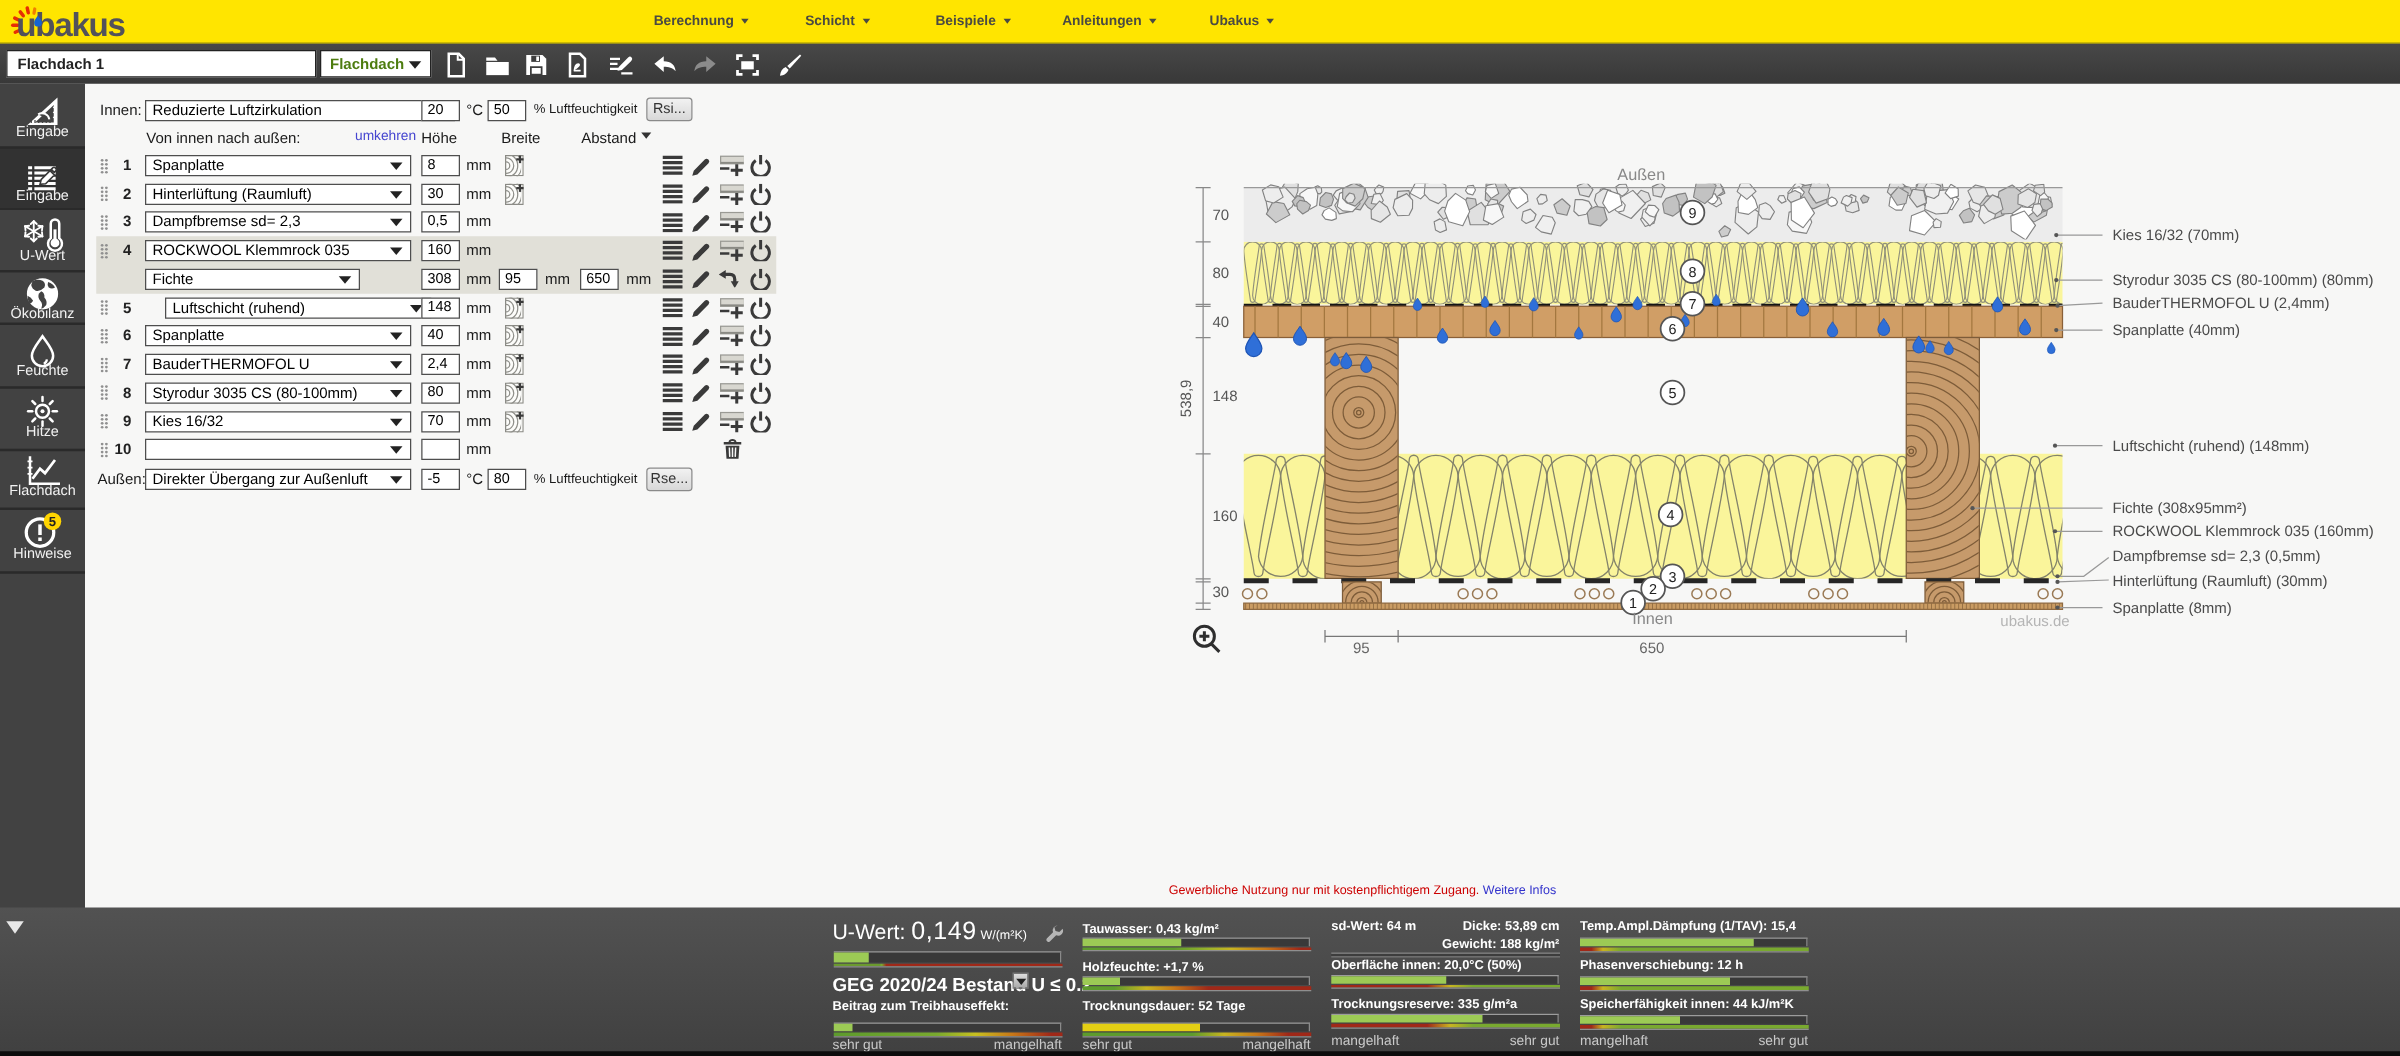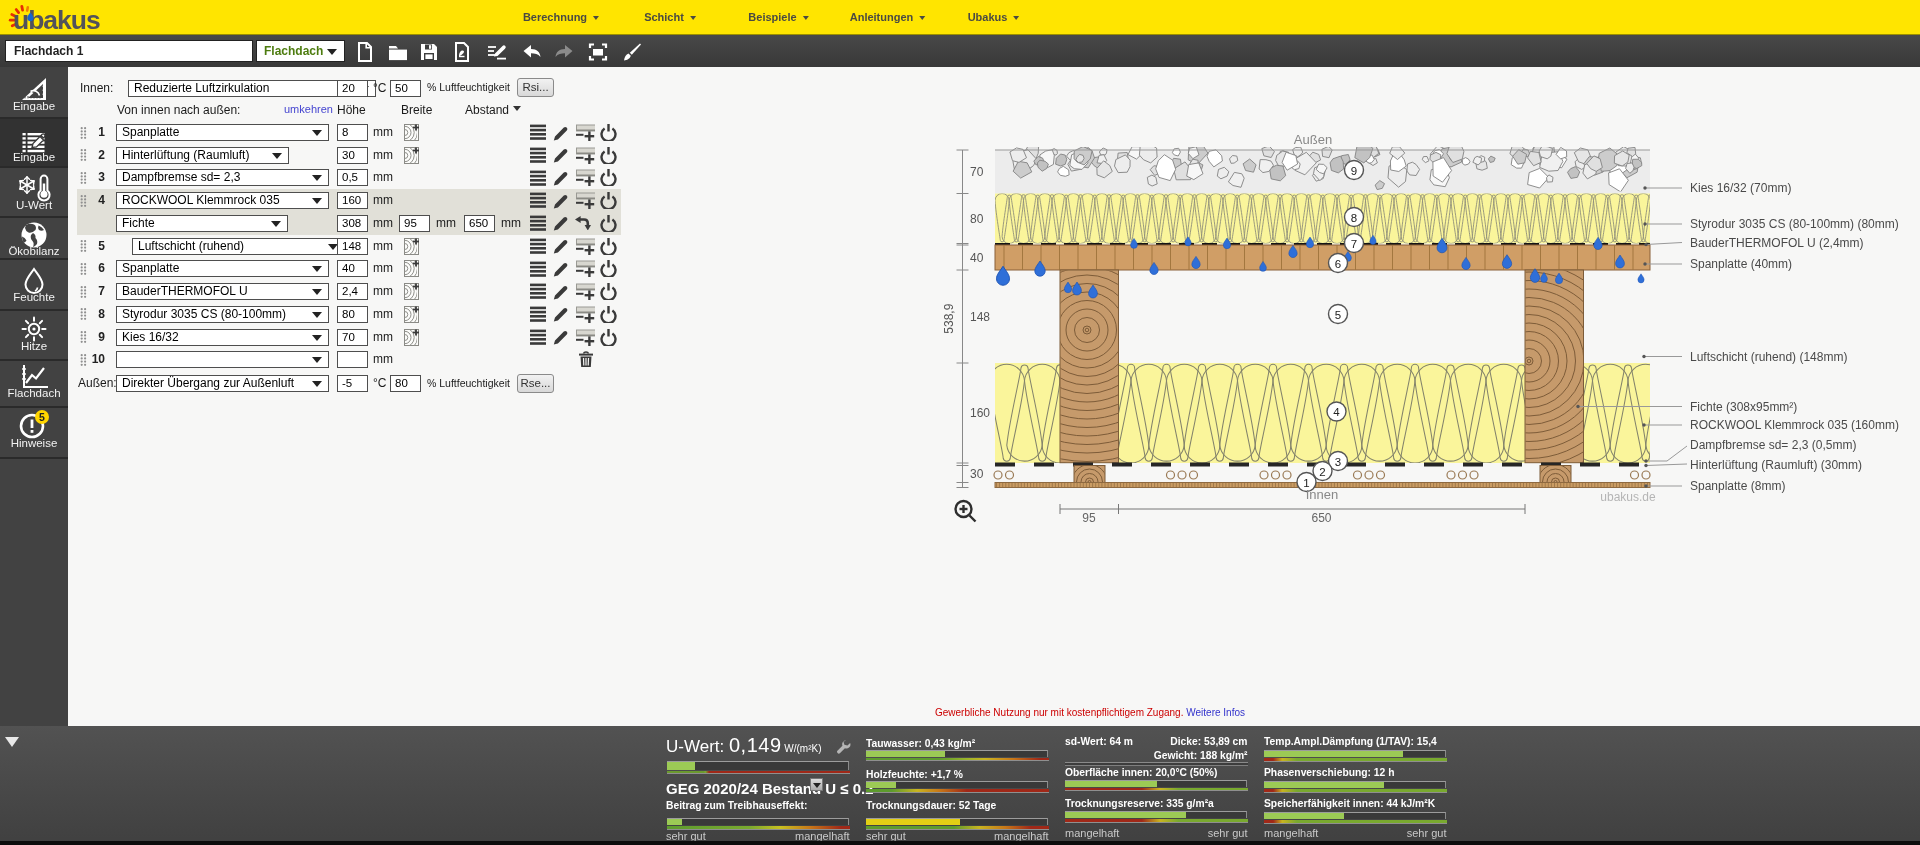--- a/index.html
+++ b/index.html
@@ -224,21 +224,21 @@
       <circle cx="15" cy="16" r="11" fill="none" stroke="#fff" stroke-width="2.6"></circle>
 <rect x="13.6" y="9.5" width="2.8" height="8.5" fill="#fff"></rect>
       <rect x="13.6" y="20" width="2.8" height="2.8" fill="#fff"></rect>
 <circle cx="25" cy="7" r="7" fill="#ffd500"></circle>
       <text x="25" y="10.5" text-anchor="middle" font-size="10.5" font-weight="bold" fill="#222" font-family="Liberation Sans,sans-serif">5</text>
     </svg>
     <div class="sblab" style="top:369.5px">Hinweise</div>
   </div>
 <div class="hl"></div>
 <div class="lab" style="left:80px;top:80.5px;">Innen:</div>
-<div class="sel" style="left:128px;top:79.5px;width:248px">Reduzierte Luftzirkulation<span class="car"></span></div>
+<div class="sel" style="left:116px;top:79.5px;width:248px">Reduzierte Luftzirkulation<span class="car"></span></div>
 <div class="inp" style="left:337px;top:79.5px;width:31px">20</div>
 <div class="lab" style="left:373px;top:80.5px;">°C</div>
 <div class="inp" style="left:390px;top:79.5px;width:31px">50</div>
 <div class="lab" style="left:427px;top:81.0px;font-size:10.5px">% Luftfeuchtigkeit</div>
 <div class="btn" style="left:517px;top:78px">Rsi...</div>
 <div class="lab" style="left:117px;top:102.5px;">Von innen nach außen:</div>
 <div class="lab" style="left:284px;top:102.5px;color:#4545d0;font-size:11px">umkehren</div>
 <div class="lab" style="left:337px;top:102.5px;">Höhe</div>
 <div class="lab" style="left:401px;top:102.5px;text-align:right;">Breite</div>
 <div class="lab" style="left:465px;top:102.5px;">Abstand</div>
@@ -296,21 +296,21 @@
     <circle cx="1.2" cy="1.2" r="1.1" fill="#909090"></circle>
     <circle cx="4.6" cy="1.2" r="1.1" fill="#909090"></circle>
     <circle cx="1.2" cy="4.4" r="1.1" fill="#909090"></circle>
     <circle cx="4.6" cy="4.4" r="1.1" fill="#909090"></circle>
     <circle cx="1.2" cy="7.6000000000000005" r="1.1" fill="#909090"></circle>
     <circle cx="4.6" cy="7.6000000000000005" r="1.1" fill="#909090"></circle>
     <circle cx="1.2" cy="10.8" r="1.1" fill="#909090"></circle>
     <circle cx="4.6" cy="10.8" r="1.1" fill="#909090"></circle>
   </svg>
 <div class="num" style="left:87px;top:147.73px">2</div>
-<div class="sel" style="left:116px;top:146.73px;width:173px">Hinterlüftung (Raumluft)<span class="car"></span></div>
+<div class="sel" style="left:116px;top:146.73px;width:213px">Hinterlüftung (Raumluft)<span class="car"></span></div>
 <div class="inp" style="left:337px;top:146.73px;width:31px">30</div>
 <div class="lab" style="left:373px;top:147.73px;">mm</div>
 <svg class="abs" style="left:404px;top:146.73px" width="15" height="17" viewBox="0 0 15 17">
     <g>
       <rect x="0.5" y="0.5" width="14" height="16" fill="#fcfcfa" stroke="#8a8a85" stroke-width="1"></rect>
       <g clip-path="inset(1px)">
         <circle cx="0.8" cy="8.5" r="3" fill="none" stroke="#8f8f8a" stroke-width="1"></circle>
         <circle cx="0.8" cy="8.5" r="6.2" fill="none" stroke="#8f8f8a" stroke-width="1"></circle>
         <circle cx="0.8" cy="8.5" r="9.4" fill="none" stroke="#8f8f8a" stroke-width="1"></circle>
         <circle cx="0.8" cy="8.5" r="12.6" fill="none" stroke="#8f8f8a" stroke-width="1"></circle>

